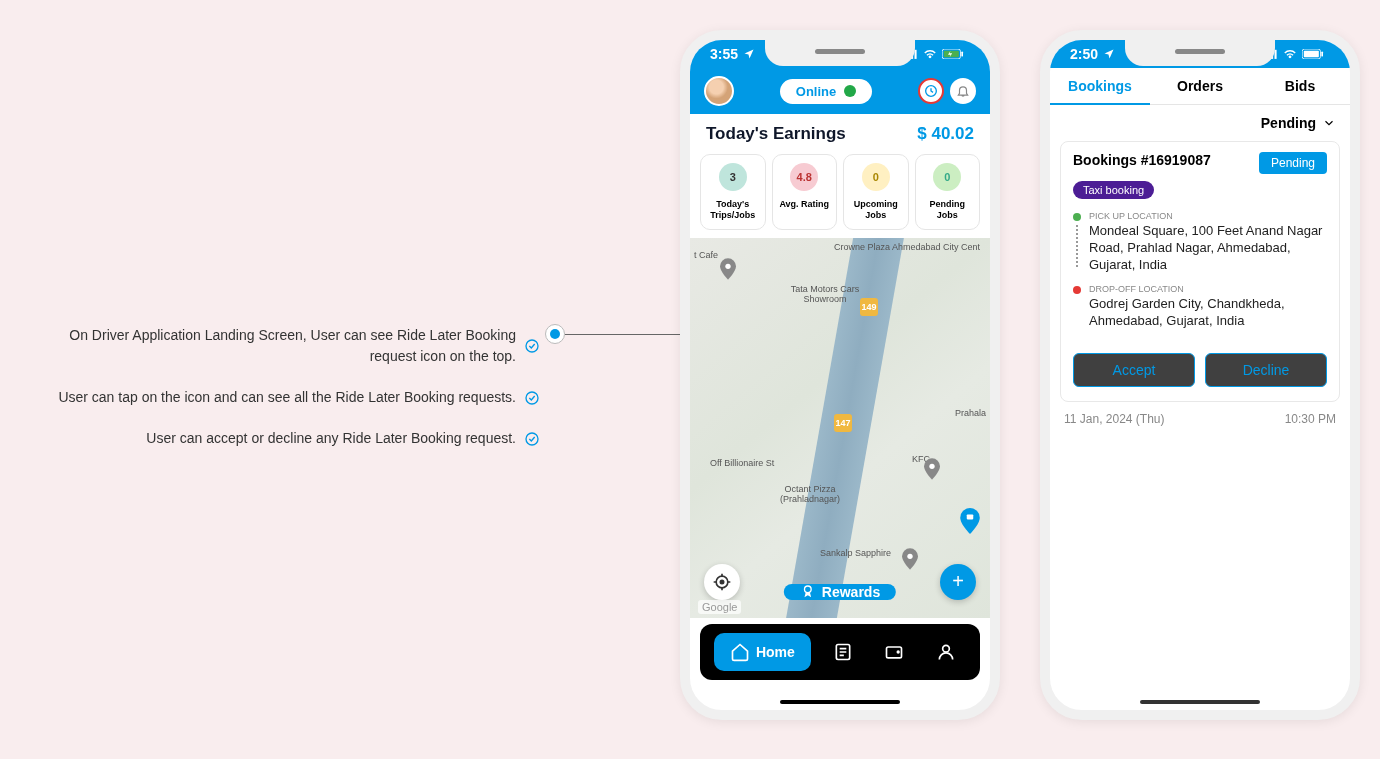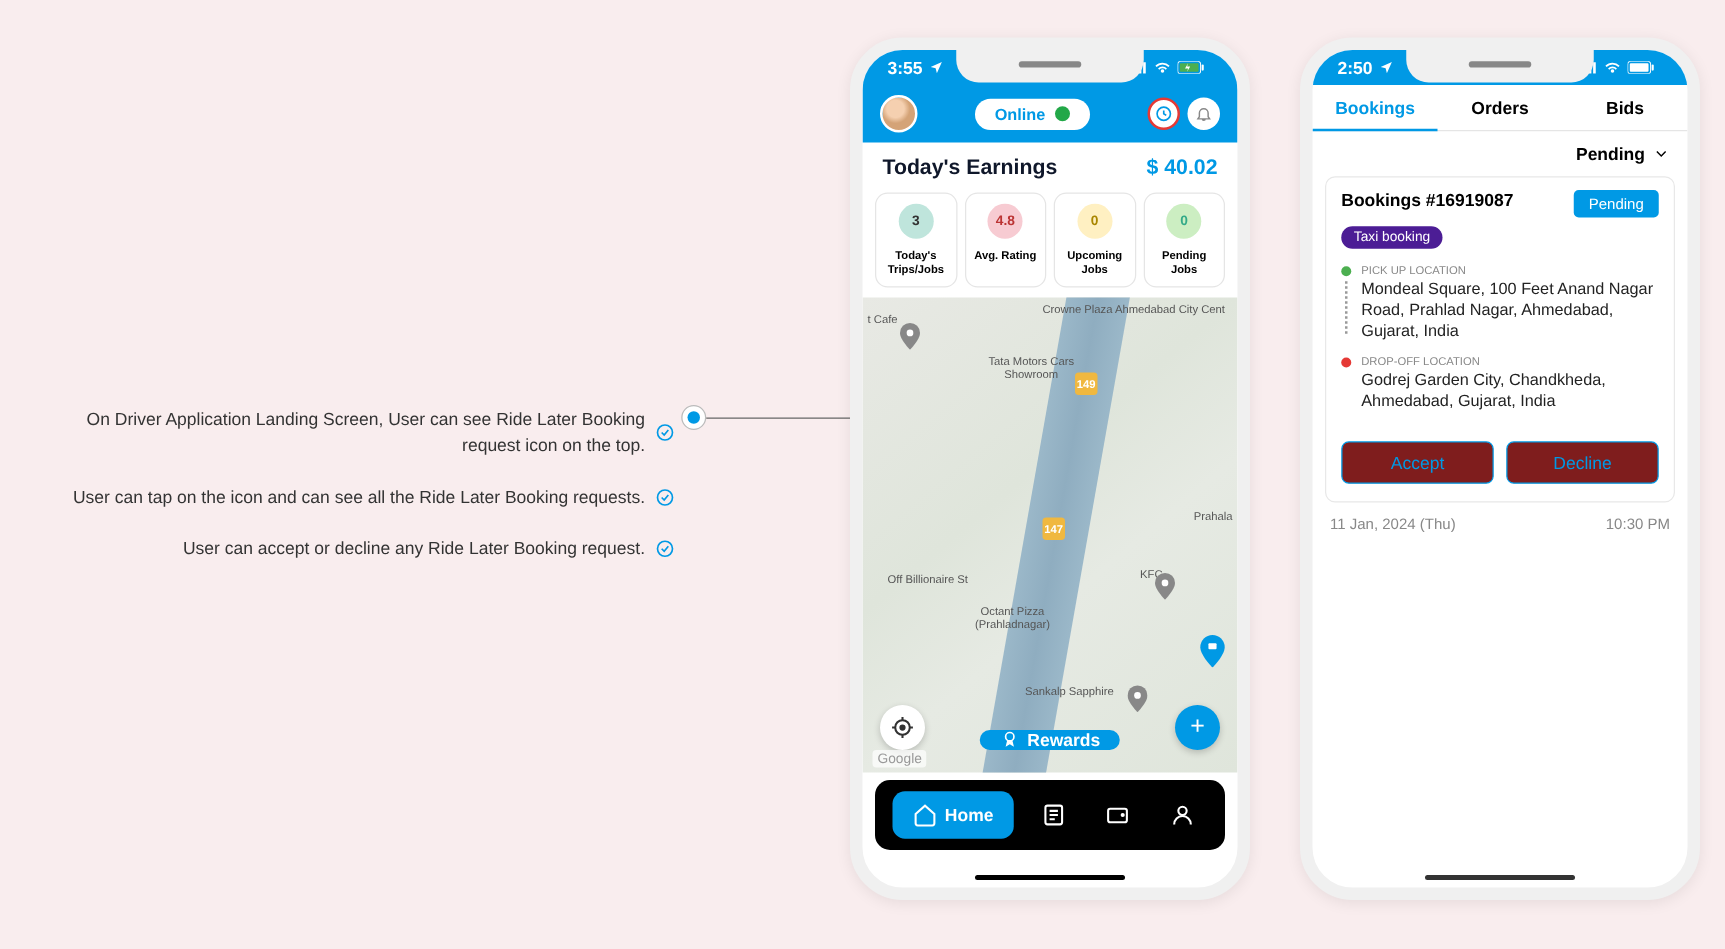--- a/index.html
+++ b/index.html
@@ -475,21 +475,21 @@
 }
 .action-row {
   display: flex;
   gap: 10px;
   padding: 10px 12px 14px;
 }
 .action-btn {
   flex: 1;
   border: 1px solid #0099e5;
   color: #0099e5;
-  background: #7f1d1d;
+  background: #404040;
   border-radius: 6px;
   padding: 8px 0;
   text-align: center;
   font-size: 14px;
   font-weight: 500;
 }
 .time-row {
   display: flex;
   justify-content: space-between;
   padding: 10px 14px;

